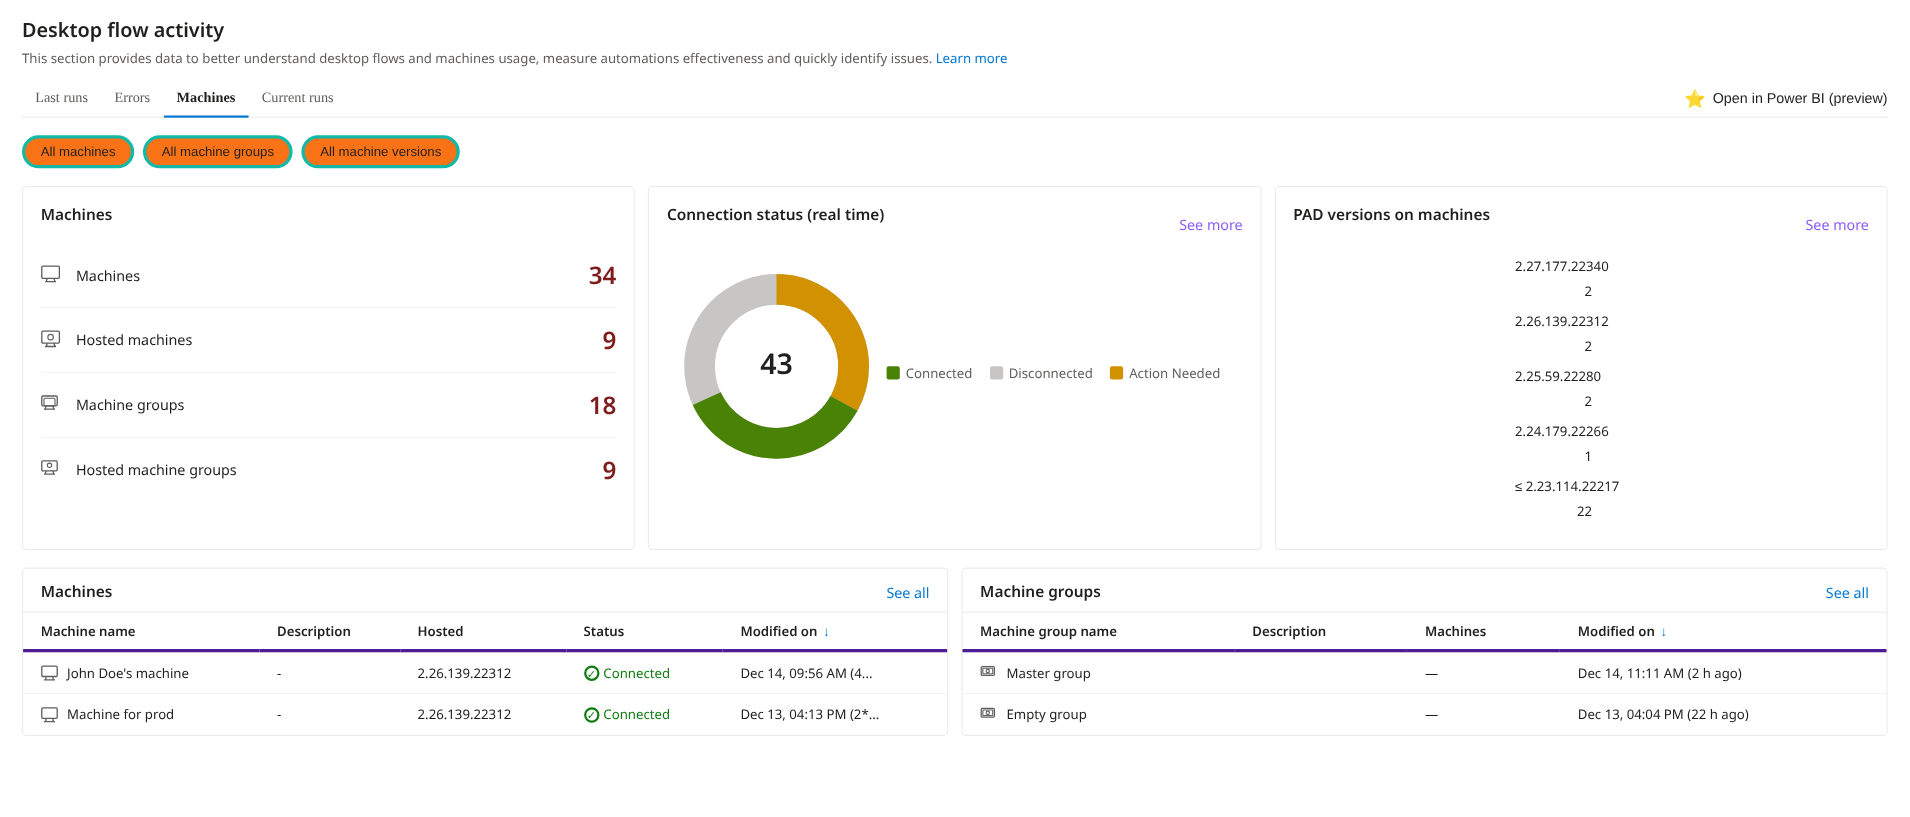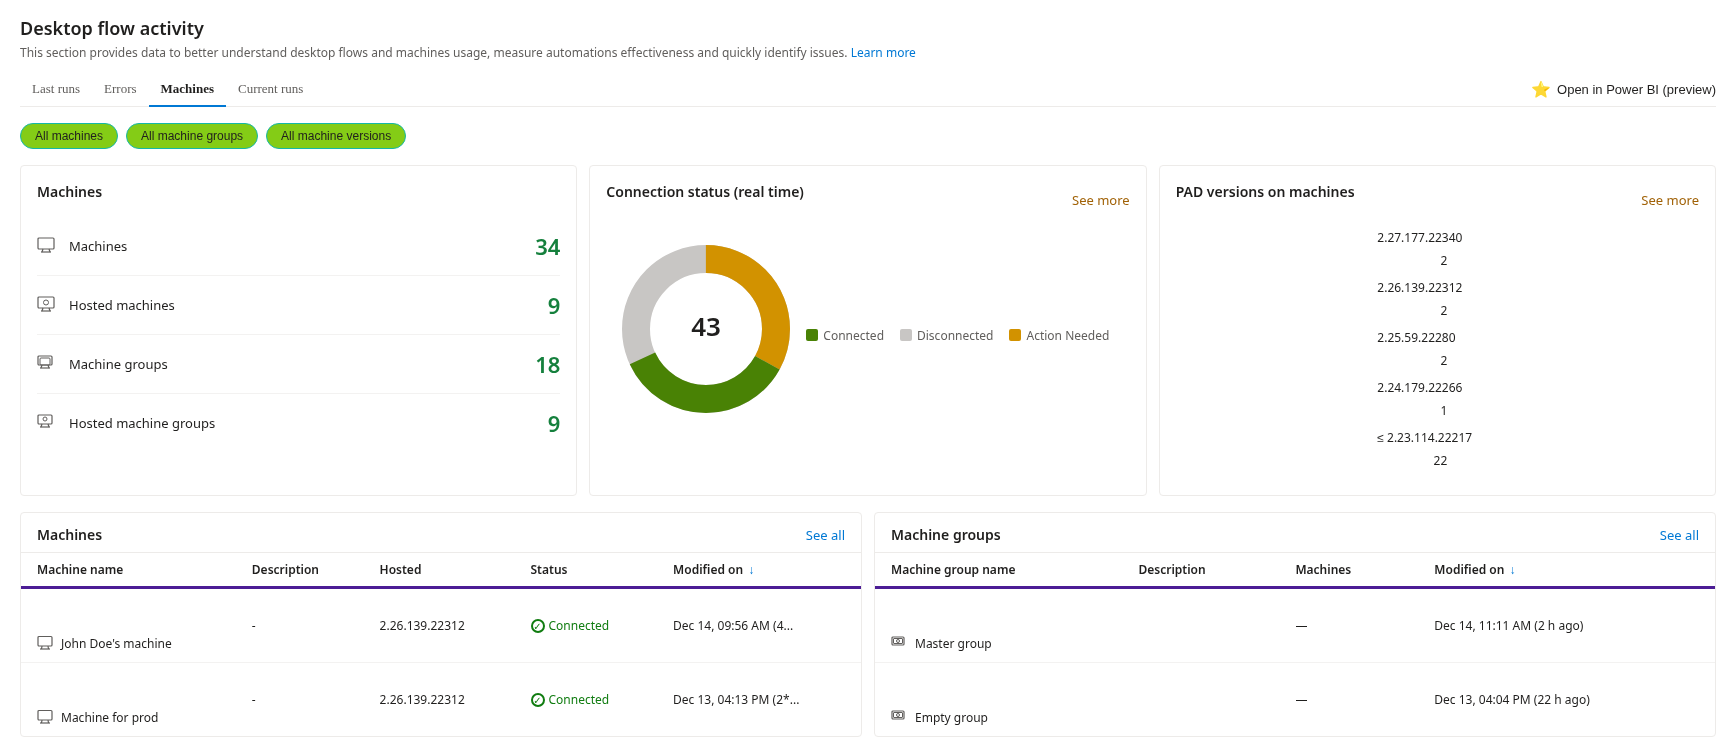--- a/index.html
+++ b/index.html
@@ -10,41 +10,41 @@
     .page-title { font-size: 18px; font-weight: 600; margin-bottom: 4px; }
     .page-subtitle { font-size: 12px; color: #605e5c; margin-bottom: 12px; }
     .page-subtitle a { color: #0078d4; text-decoration: none; }
     
     .tab-bar { display: flex; align-items: center; border-bottom: 1px solid #edebe9; margin-bottom: 16px; position: relative; }
     .tab { padding: 8px 12px; font-size: 13px; color: #605e5c; cursor: pointer; border-bottom: 2px solid transparent; margin-bottom: -1px; font-family: Liberation Serif, serif; }
     .tab.active { color: #201f1e; border-bottom: 2px solid #0078d4; font-weight: 600; }
     .power-bi-btn { margin-left: auto; display: flex; align-items: center; gap: 6px; font-size: 13px; color: #201f1e; cursor: pointer; background: none; border: none; }
     
     .filter-bar { display: flex; gap: 8px; margin-bottom: 16px; }
-    .filter-btn { padding: 5px 14px; border: 1px solid #14b8a6; border-radius: 20px; background: #84cc16; font-size: 12px; color: #201f1e; cursor: pointer; }
+    .filter-btn { padding: 5px 14px; border: 3px solid #14b8a6; border-radius: 20px; background: #f97316; font-size: 12px; color: #201f1e; cursor: pointer; }
     
     .top-cards { display: grid; grid-template-columns: 1fr 1fr 1fr; gap: 12px; margin-bottom: 16px; }
     
     .card { border: 1px solid #edebe9; border-radius: 4px; padding: 16px; background: #fff; }
     
     .card-title { font-size: 14px; font-weight: 600; margin-bottom: 16px; }
     
     .machine-row { display: flex; align-items: center; padding: 14px 0; border-bottom: 1px solid #f3f2f1; }
     .machine-row:last-child { border-bottom: none; }
     .machine-row .icon { width: 20px; height: 20px; margin-right: 12px; flex-shrink: 0; }
     .machine-row .label { flex: 1; font-size: 13px; color: #201f1e; }
-    .machine-row .count { font-size: 22px; font-weight: 600; color: #15803d; }
+    .machine-row .count { font-size: 22px; font-weight: 600; color: #7f1d1d; }
     
     
     .donut-container { display: flex; flex-direction: row; align-items: center; }
     .donut-legend { display: flex; gap: 16px; margin-top: 12px; flex-wrap: wrap; justify-content: center; }
     .legend-item { display: flex; align-items: center; gap: 5px; font-size: 12px; color: #605e5c; }
     .legend-dot { width: 12px; height: 12px; border-radius: 2px; flex-shrink: 0; }
     
-    .see-more-link { color: #a16207; text-decoration: none; font-size: 13px; cursor: pointer; margin-left: auto; }
+    .see-more-link { color: #8b5cf6; text-decoration: none; font-size: 13px; cursor: pointer; margin-left: auto; }
     
     .card-header { display: flex; align-items: center; margin-bottom: 12px; }
     
     
     .pad-row { display: flex; align-items: center; margin-bottom: 10px; flex-direction: column; }
     .pad-version { font-size: 12px; color: #201f1e; width: 120px; flex-shrink: 0; }
     .pad-bar-container { flex: 1; height: 6px; background: #f3f2f1; border-radius: 3px; margin: 0 8px; }
     .pad-bar { height: 6px; border-radius: 3px; }
     .pad-count { font-size: 12px; color: #201f1e; width: 20px; text-align: right; }
     
@@ -60,21 +60,21 @@
     th { font-size: 12px; font-weight: 600; color: #201f1e; text-align: left; padding: 8px 16px; border-bottom: 3px solid #4c1d95; white-space: nowrap; }
     td { font-size: 12px; color: #201f1e; padding: 10px 16px; border-bottom: 1px solid #f3f2f1; vertical-align: middle; }
     tr:last-child td { border-bottom: none; }
     
     .sort-icon { color: #0078d4; margin-left: 2px; }
     
     .status-connected { display: flex; align-items: center; gap: 4px; color: #107c10; }
     .status-dot { width: 14px; height: 14px; border-radius: 50%; border: 2px solid #107c10; display: flex; align-items: center; justify-content: center; flex-shrink: 0; }
     .status-check { color: #107c10; font-size: 10px; line-height: 1; }
     
-    .td-icon { display: flex; gap: 8px; margin-top: 36px; }
+    .td-icon { display: flex; align-items: center; gap: 8px; }
   </style>
 </head>
 <body>
 
 <div class="page">
 
   <div>
     <div class="page-title">Desktop flow activity</div>
     <div class="page-subtitle">
       <span>This section provides data to better understand desktop flows and machines usage, measure automations effectiveness and quickly identify issues.</span>

